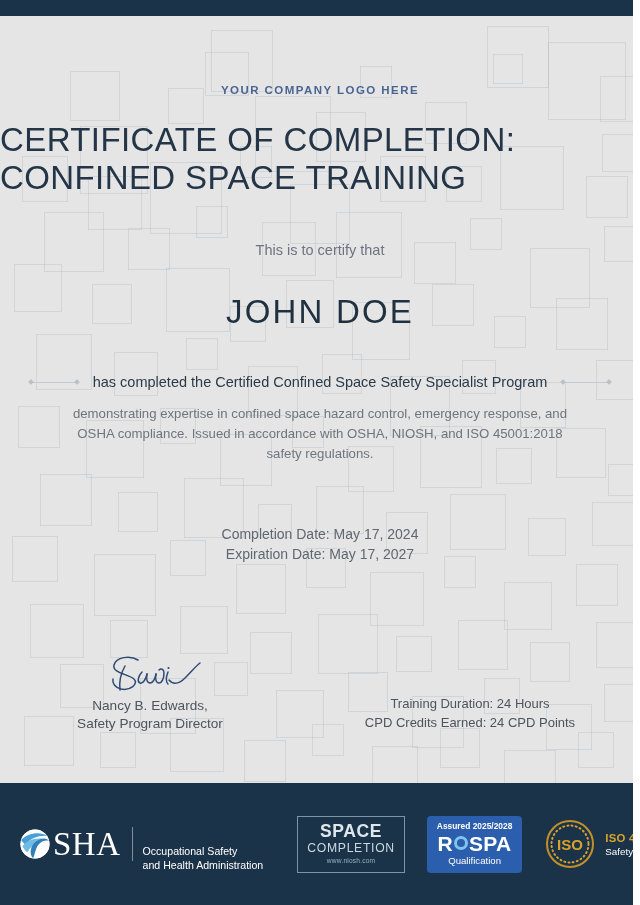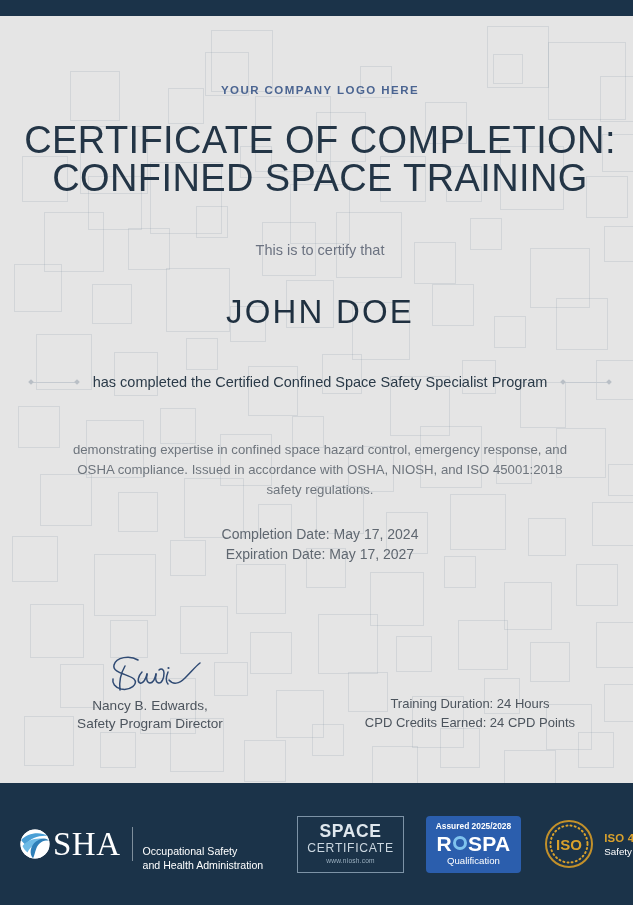--- a/index.html
+++ b/index.html
@@ -60,22 +60,21 @@
     font-weight: bold;
     letter-spacing: 1.45px;
     color: #4a6491;
   }
 
   .title {
     position: absolute;
     top: 105px;
     left: 0;
     width: 640px;
-    text-align: center;
-    font-size: 38px;
+    font-size: 33px;
     line-height: 38px;
     font-weight: 400;
     letter-spacing: 0.4px;
     color: #233546;
     font-family: "Liberation Sans", sans-serif;
   }
   .title .t-line { display: block; }
 
   .certify-line {
     position: absolute;
@@ -130,21 +129,21 @@
     background: #c5cad0;
   }
   .program-text {
     font-size: 14.5px;
     color: #2a3a48;
     white-space: nowrap;
   }
 
   .body-text {
     position: absolute;
-    top: 424px;
+    top: 388px;
     left: 70px;
     width: 500px;
     text-align: center;
     font-size: 13.2px;
     line-height: 20px;
     color: #6e757d;
   }
 
   .dates {
     position: absolute;
@@ -519,21 +518,21 @@
         <span class="osha-word">SHA</span>
         <span class="osha-divider"></span>
         <span class="osha-sub">
           <span>Occupational Safety</span>
           <span>and Health Administration</span>
         </span>
       </div>
 
       <div class="niosh">
         <div class="niosh-l1">SPACE</div>
-        <div class="niosh-l2">CERTIFICATE</div>
+        <div class="niosh-l2">COMPLETION</div>
         <div class="niosh-l3">www.niosh.com</div>
       </div>
 
       <div class="rospa">
         <div class="rospa-top">Assured 2025/2028</div>
         <div class="rospa-mid">
           <span>R</span>
           <span class="rospa-o"></span>
           <span>SPA</span>
         </div>

